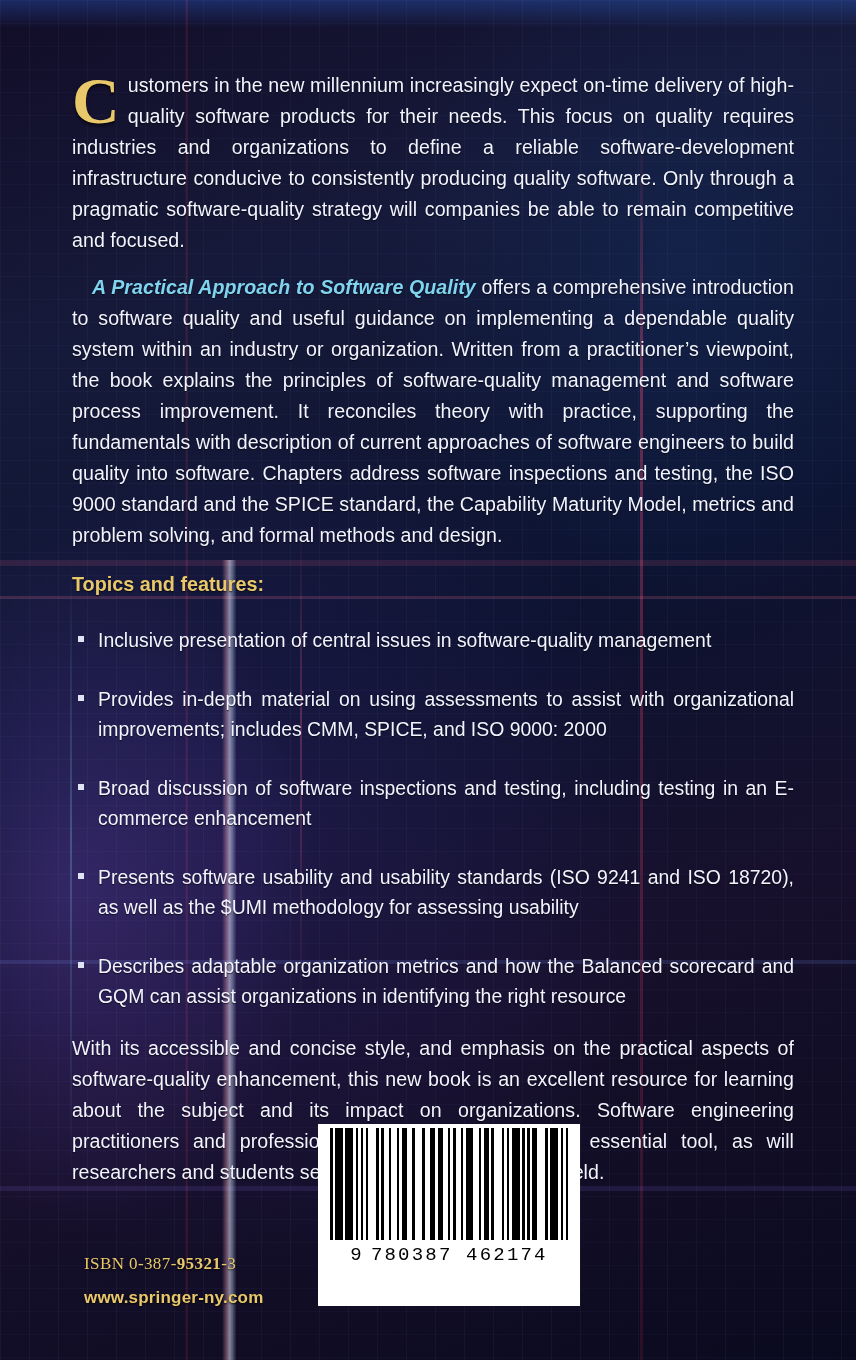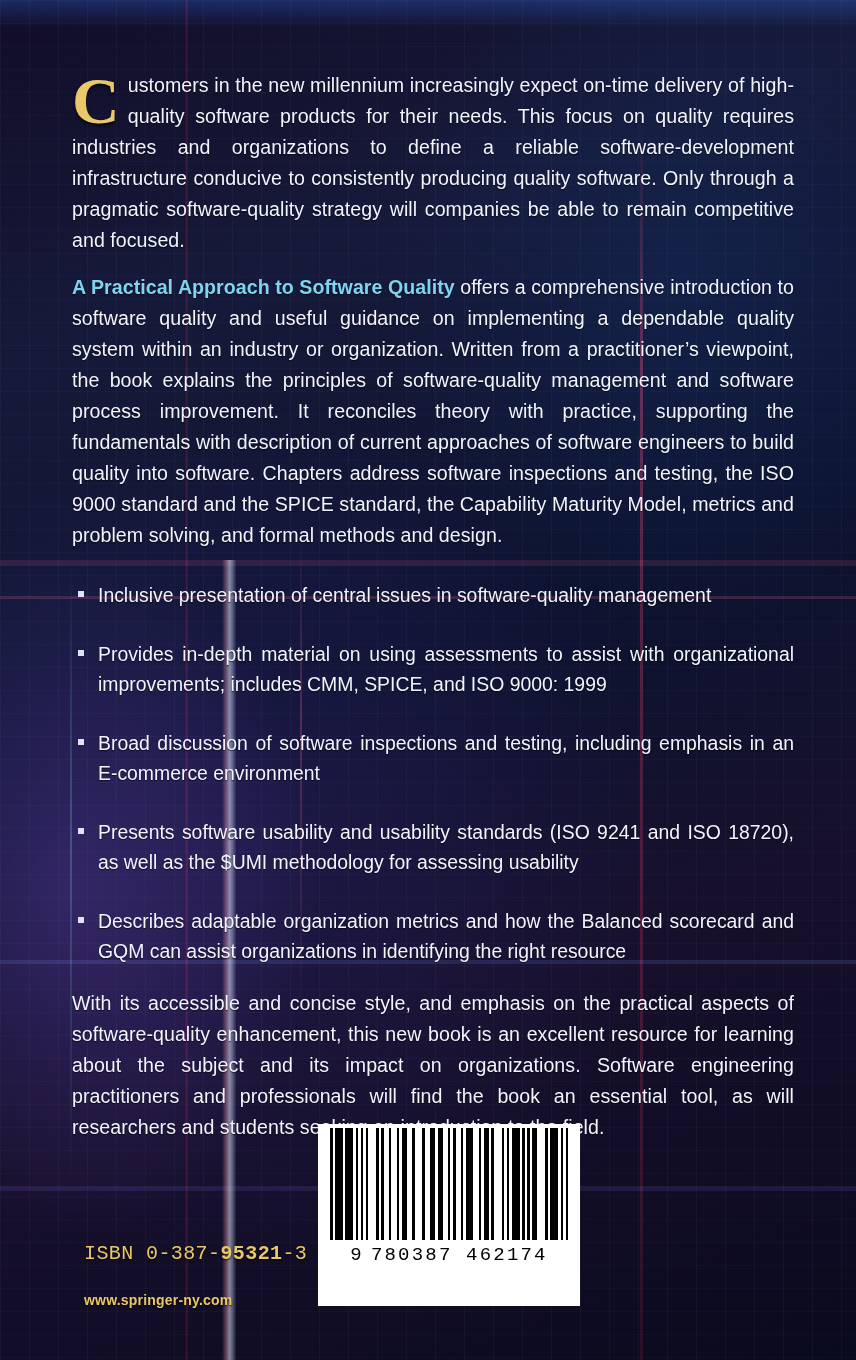--- a/index.html
+++ b/index.html
@@ -126,22 +126,24 @@
     float: left;
     font-family: "Liberation Serif", serif;
     font-weight: bold;
     font-size: 66px;
     line-height: 54px;
     padding: 4px 8px 0 0;
     color: #e8c86a;
     text-shadow: 0 2px 3px rgba(0,0,0,0.7);
   }
   .booktitle {
+    font-style: italic;
     font-weight: bold;
     color: #7fd4f0;
+    margin-left: 20px;
   }
 
   .topics-head {
     font-size: 19.8px;
     font-weight: bold;
     color: #e8c86a;
     margin: 22px 0 14px 0;
     text-shadow: 0 1px 2px rgba(0,0,0,0.7);
   }
 
@@ -178,28 +180,28 @@
   
   .footer {
     position: absolute;
     left: 84px;
     bottom: 52px;
     z-index: 4;
     color: #e8c86a;
     text-shadow: 0 1px 2px rgba(0,0,0,0.8);
   }
   .footer .isbn-line {
-    font-family: Liberation Mono, monospace;
-    font-size: 20px;
+    font-family: Liberation Serif, serif;
+    font-size: 17px;
     letter-spacing: 0.4px;
-    margin-bottom: 27px;
+    margin-bottom: 14px;
   }
   .footer .isbn-line b { font-weight: bold; }
   .footer .site {
-    font-size: 14px;
+    font-size: 17px;
     font-weight: bold;
     letter-spacing: 0.2px;
   }
 
   
   .barcode-box {
     position: absolute;
     left: 318px;
     top: 1124px;
     width: 262px;
@@ -253,26 +255,27 @@
   <div class="streak streak-red-a"></div>
   <div class="streak streak-red-b"></div>
   <div class="streak streak-cyan"></div>
 
   <div class="content">
 
     <p class="para first"><span class="dropcap">C</span><span>ustomers in the new millennium increasingly expect on-time delivery of high-quality software products for their needs. This focus on quality requires industries and organizations to define a reliable software-development infrastructure conducive to consistently producing quality software. Only through a pragmatic software-quality strategy will companies be able to remain competitive and focused.</span></p>
 
     <p class="para"><span class="booktitle">A Practical Approach to Software Quality</span><span> offers a comprehensive introduction to software quality and useful guidance on implementing a dependable quality system within an industry or organization. Written from a practitioner’s viewpoint, the book explains the principles of software-quality management and software process improvement. It reconciles theory with practice, supporting the fundamentals with description of current approaches of software engineers to build quality into software. Chapters address software inspections and testing, the ISO 9000 standard and the SPICE standard, the Capability Maturity Model, metrics and problem solving, and formal methods and design.</span></p>
 
+    <div class="topics-head">Topics and features:</div>
 
     <ul class="features">
       <li><span class="bullet"></span><span>Inclusive presentation of central issues in software-quality management</span></li>
-      <li><span class="bullet"></span><span>Provides in-depth material on using assessments to assist with organizational improvements; includes CMM, SPICE, and ISO 9000: 1999</span></li>
+      <li><span class="bullet"></span><span>Provides in-depth material on using assessments to assist with organizational improvements; includes CMM, SPICE, and ISO 9000: 2000</span></li>
       <li><span class="bullet"></span></li>
-      <li><span class="bullet"></span><span>Broad discussion of software inspections and testing, including emphasis in an E-commerce environment</span></li>
+      <li><span class="bullet"></span><span>Broad discussion of software inspections and testing, including testing in an E-commerce enhancement</span></li>
       <li><span class="bullet"></span><span>Presents software usability and usability standards (ISO 9241 and ISO 18720), as well as the $UMI methodology for assessing usability</span></li>
       <li><span class="bullet"></span><span>Describes adaptable organization metrics and how the Balanced scorecard and GQM can assist organizations in identifying the right resource</span></li>
     </ul>
 
     <p class="para closing">With its accessible and concise style, and emphasis on the practical aspects of software-quality enhancement, this new book is an excellent resource for learning about the subject and its impact on organizations. Software engineering practitioners and professionals will find the book an essential tool, as will researchers and students seeking an introduction to the field.</p>
 
   </div>
 
   <div class="footer">
     <div class="isbn-line"><span>ISBN 0-387-</span><b>95321</b><span>-3</span></div>

